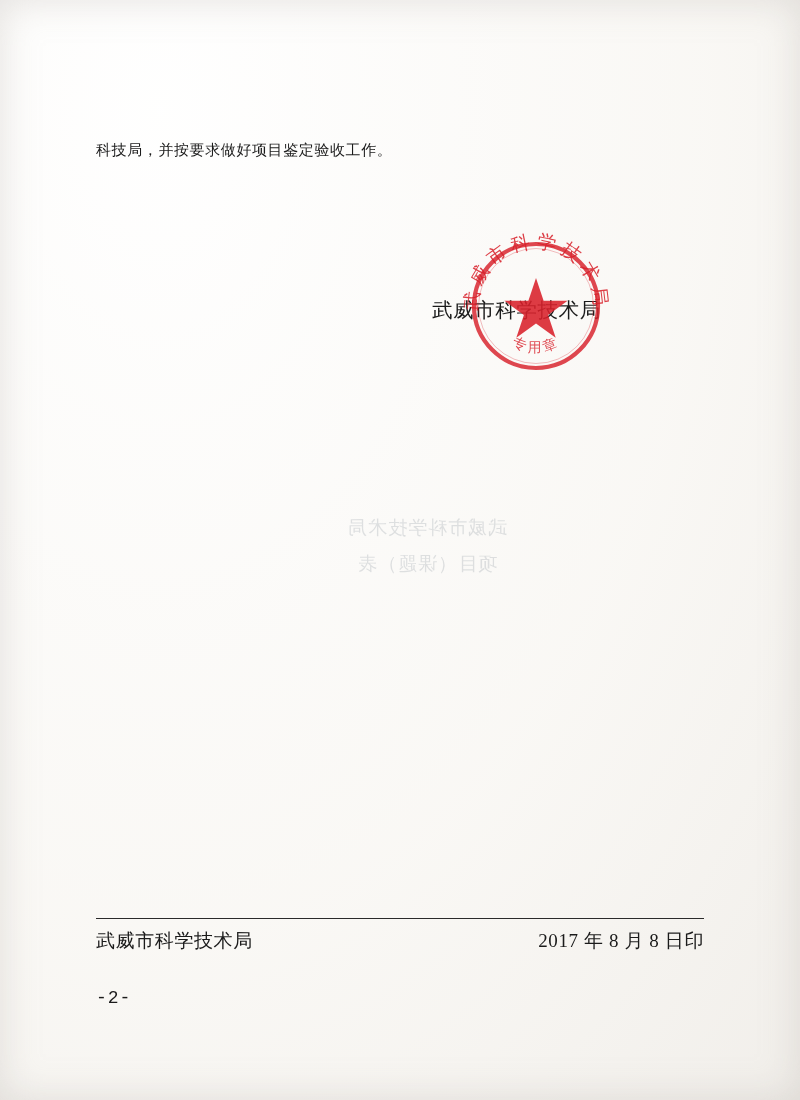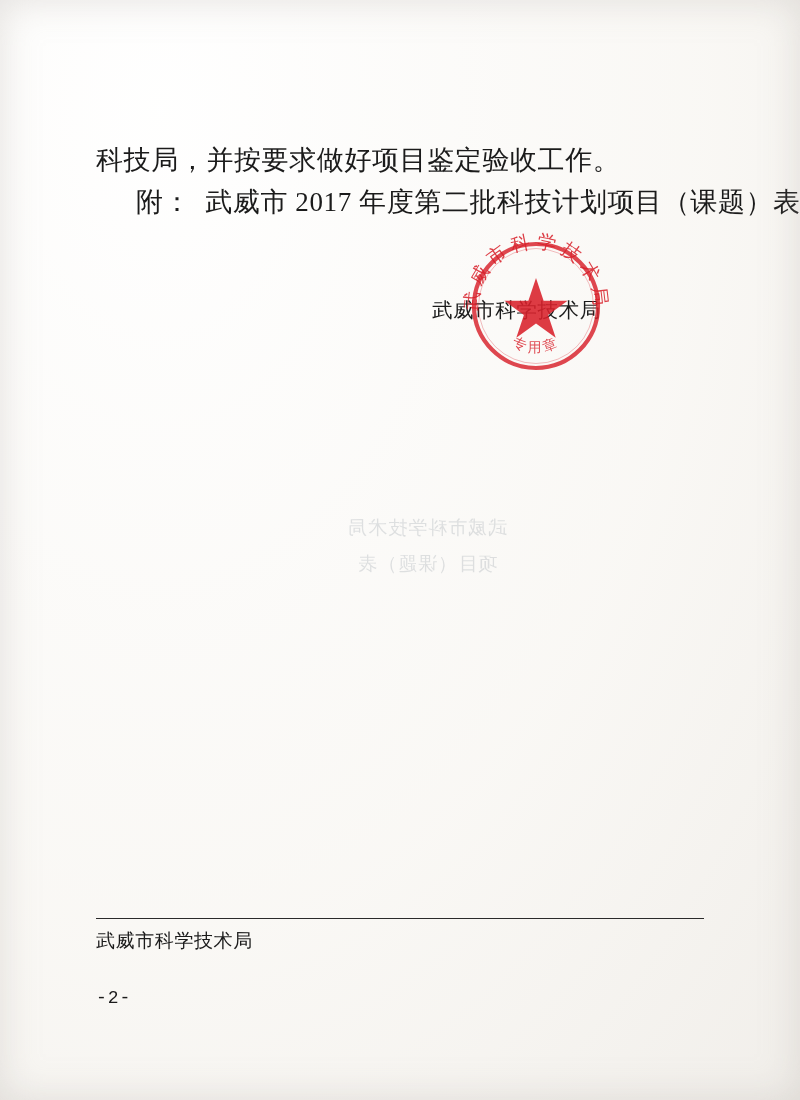--- a/index.html
+++ b/index.html
@@ -27,21 +27,21 @@
   }
   .scan-edge {
     position: absolute;
     top: 0; left: 0; right: 0; bottom: 0;
     box-shadow: inset 0 0 38px rgba(180,176,168,0.35);
     pointer-events: none;
   }
 
   .body-text {
     position: absolute;
-    font-size: 27px;
+    font-size: 15px;
     letter-spacing: 0.6px;
     line-height: 1.7;
     white-space: nowrap;
   }
 
   #line-continuation { left: 96px; top: 138px; }
   #line-attachment   { left: 136px; top: 180px; }
 
   .sig-block {
     position: absolute;
@@ -110,21 +110,20 @@
   }
 </style>
 </head>
 <body>
 
 <div class="page">
   <div class="paper-tint"></div>
 
   <div class="body-text" id="line-continuation">科技局，并按要求做好项目鉴定验收工作。</div>
 
-  <div class="body-text" id="line-attachment"><span>附：</span><span style="display:inline-block;width:14px"></span><span>武威市 2017 年度第二批科技计划项目（课题）表</span></div>
 
   <div class="sig-block">
     <div class="sig-line">武威市科学技术局</div>
   </div>
 
   <div class="seal">
     <svg width="168" height="168" viewBox="0 0 168 168" xmlns="http://www.w3.org/2000/svg">
       <defs>
         <path id="topArc" d="M 26,84 A 58,58 0 0 1 142,84" fill="none"></path>
         <path id="botArc" d="M 38,84 A 46,46 0 0 0 130,84" fill="none"></path>
@@ -146,18 +145,19 @@
   </div>
 
   <div class="ghost">
     <div>武威市科学技术局</div>
     <div>项目（课题）表</div>
   </div>
 
   <div class="footer-rule"></div>
   <div class="footer-row">
     <span>武威市科学技术局</span>
+    <span>2017 年 8 月 8 日印</span>
   </div>
 
   <div class="page-number">-2-</div>
 
   <div class="scan-edge"></div>
 </div>
 
 </body></html>

